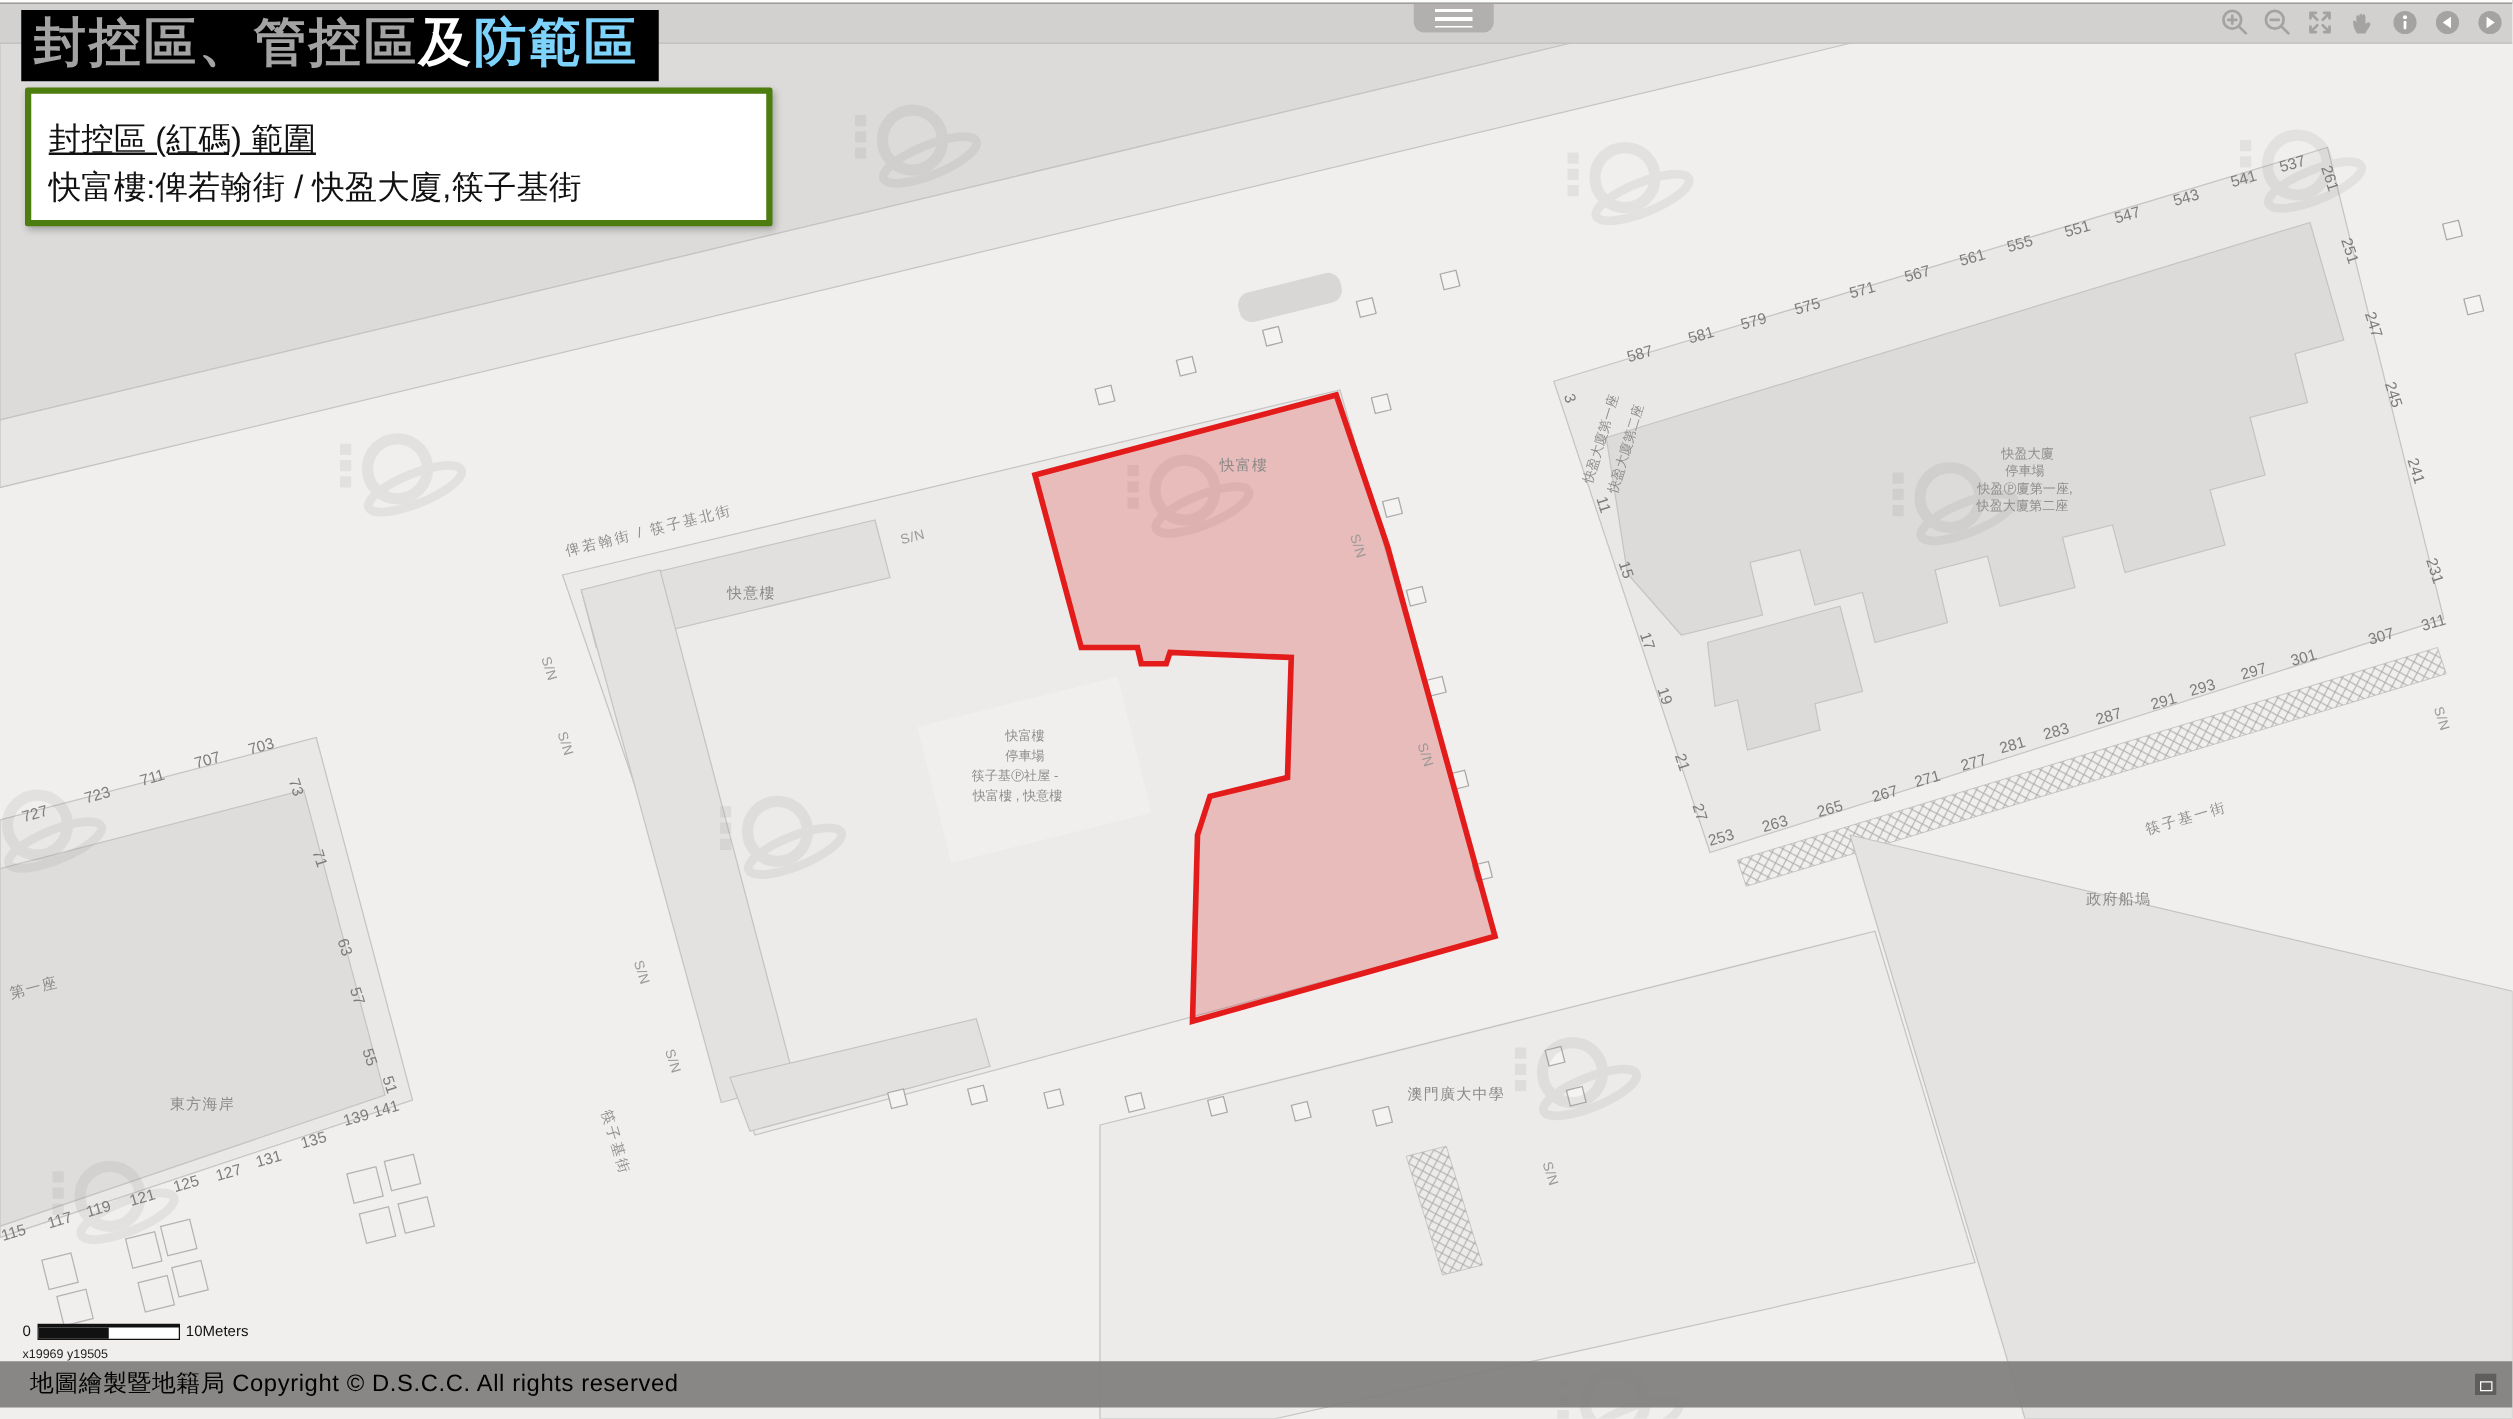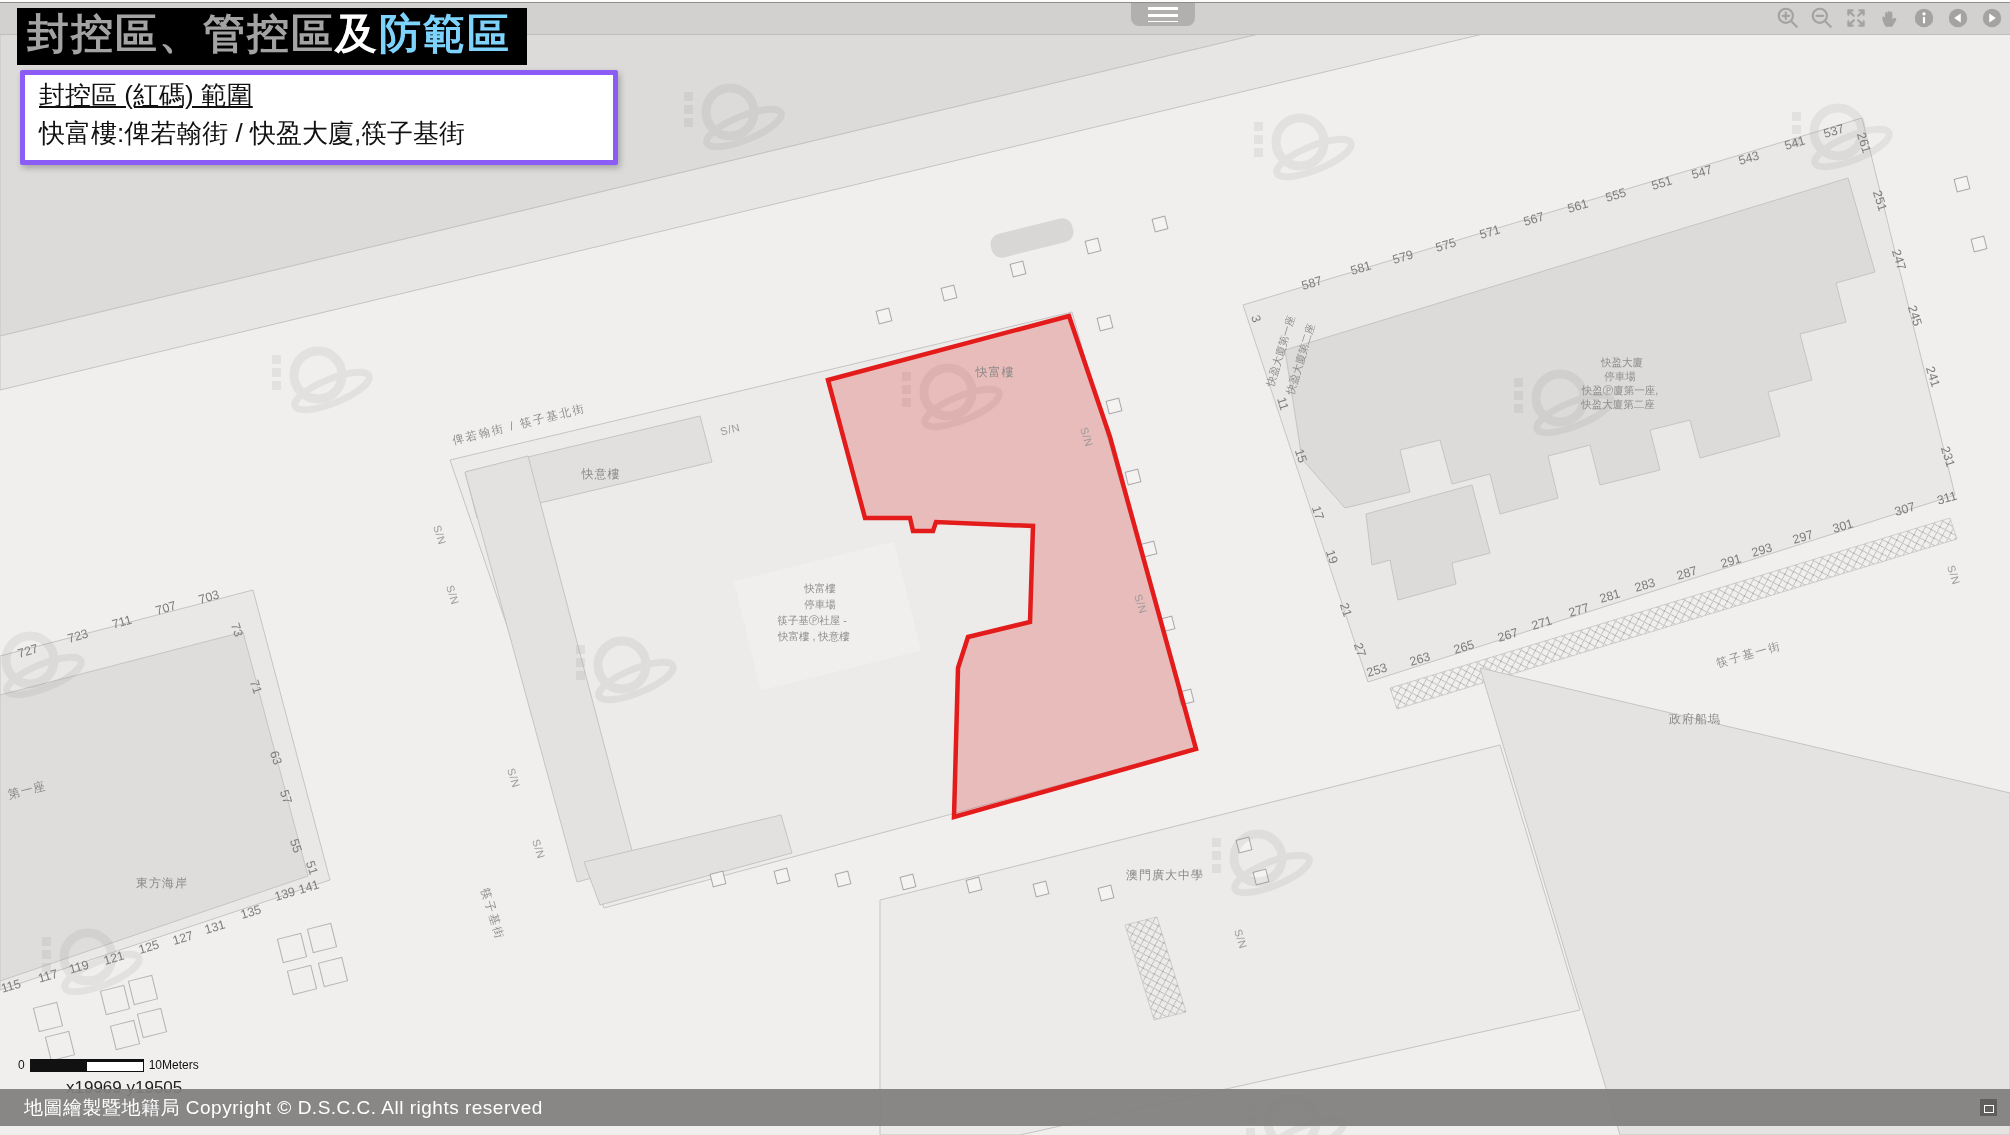--- a/index.html
+++ b/index.html
@@ -28,34 +28,34 @@
   .toolbar{position:absolute;top:6px;right:6px;display:flex;gap:10px;align-items:center;}
   .tb{width:24px;height:24px;padding:0;border:none;background:transparent;cursor:pointer;}
   .tb svg{width:24px;height:24px;display:block;}
   .tbi{stroke:#a4a3a2;stroke-width:2;fill:none;stroke-linecap:round;}
   .tbf{fill:#a4a3a2;}
 
   .banner{position:absolute;left:17px;top:8px;margin:0;background:#000;
           padding:1px 16px 6px 10px;font-size:42px;font-weight:bold;letter-spacing:2px;
           line-height:1.18;white-space:nowrap;}
   .infobox{position:absolute;left:20px;top:70px;width:560px;background:#fff;
-           border:5px solid #8b5cf6;border-radius:2px;padding:3px 14px 9px;
+           border:5px solid #4d7c0f;border-radius:2px;padding:19px 14px 9px;
            box-shadow:2px 3px 6px rgba(0,0,0,.25);}
   .infobox .t{font-size:26px;color:#111;text-decoration:underline;margin-bottom:3px;white-space:nowrap;}
   .infobox .s{font-size:26px;color:#111;white-space:nowrap;}
 
   .scalebar{position:absolute;left:18px;top:1058px;display:flex;align-items:center;gap:5px;
             font-size:12px;color:#111;}
   .scalebar .bar{width:112px;height:9px;border:1px solid #111;border-top:3px solid #111;
                  position:relative;background:#fff;}
   .scalebar .bar .half{position:absolute;left:0;top:0;bottom:0;width:50%;background:#111;}
-  .coords{position:absolute;left:18px;top:1078px;font-size:17px;color:#222;margin-left:48px;}
+  .coords{position:absolute;left:18px;top:1078px;font-size:10px;color:#222;}
 
   .footer{position:absolute;left:0;top:1089px;width:2010px;height:37px;
-          background:rgba(128,127,126,.93);color:#ffffff;font-size:19px;line-height:37px;
+          background:rgba(128,127,126,.93);color:#000000;font-size:19px;line-height:37px;
           padding-left:24px;box-sizing:border-box;letter-spacing:.5px;}
   .ftog{position:absolute;right:13px;top:10px;width:17px;height:17px;background:#5f5e5d;cursor:pointer;}
   .ftog .inner{position:absolute;left:4px;top:6px;width:8px;height:6px;border:1px solid #fff;background:#5f5e5d;}
 </style>
 </head>
 <body>
 
 <div id="stage">
 
   <svg id="map" width="2010" height="1135" viewBox="0 0 2010 1135">

